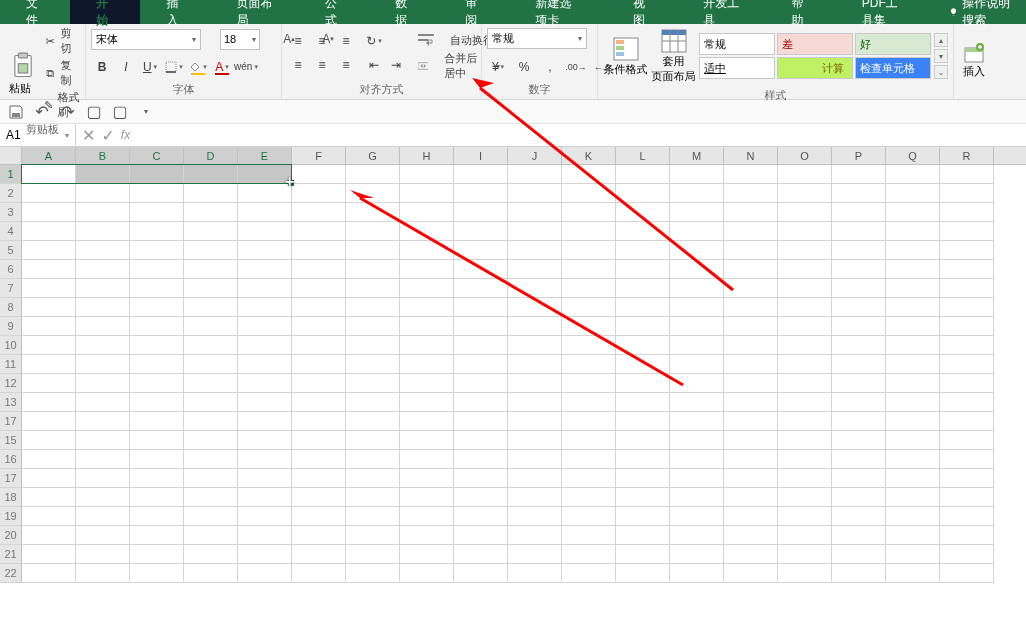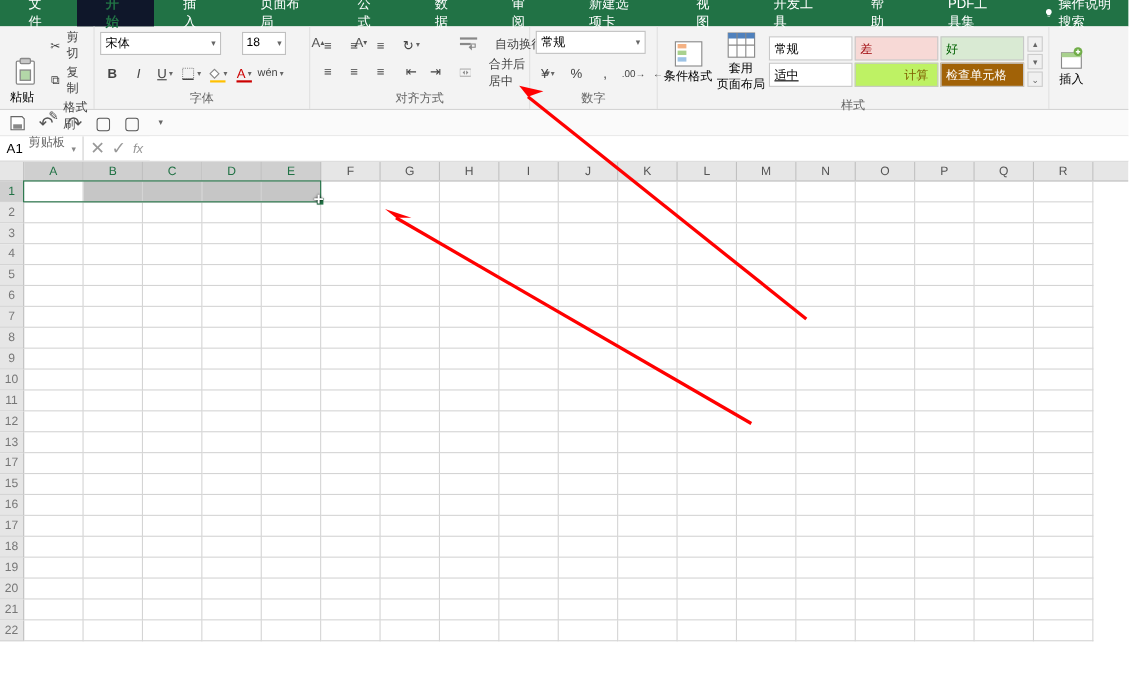--- a/index.html
+++ b/index.html
@@ -46,21 +46,21 @@
     .style-big { display: flex; flex-direction: column; align-items: center; cursor: pointer; width: 46px; padding: 2px 0; }
     .style-big span { font-size: 11px; text-align: center; }
 
     .style-gallery { display: grid; grid-template-columns: repeat(3, 76px); grid-template-rows: repeat(2, 22px); gap: 2px; }
     .style-chip { border: 1px solid #c8c8c8; font-size: 11px; display: flex; align-items: center; padding: 0 4px; background: #fff; cursor: pointer; }
     .chip-b1 { background: #fff; color: #000; }
     .chip-b2 { background: #f7d9d6; color: #9c0006; }
     .chip-b3 { background: #d9ead3; color: #006100; }
     .chip-b4 { background: #fff; color: #000; text-decoration: underline; }
     .chip-b5 { background: #bef264; color: #7f6000; padding-left: 44px; }
-    .chip-b6 { background: #a16207; color: #fff; }
+    .chip-b6 { background: #3b82f6; color: #fff; }
     .gallery-arrows { display: flex; flex-direction: column; gap: 2px; }
     .gallery-arrows .ga { width: 14px; height: 14px; border: 1px solid #ccc; font-size: 8px; display: flex; align-items: center; justify-content: center; background: #f0f0f0; cursor: pointer; color: #666; }
 
     .insert-col { display: flex; flex-direction: column; align-items: center; justify-content: center; width: 36px; cursor: pointer; }
     .insert-col span { font-size: 11px; text-align: center; }
 
     .qat { height: 24px; background: #fafafa; border-bottom: 1px solid #e3e3e3; display: flex; align-items: center; gap: 6px; padding: 0 6px; }
     .qat .qbtn { width: 20px; height: 20px; display: flex; align-items: center; justify-content: center; cursor: pointer; color: #555; }
 
     .formulabar { height: 23px; border-bottom: 1px solid #d0d0d0; display: flex; align-items: stretch; background: #fff; }

